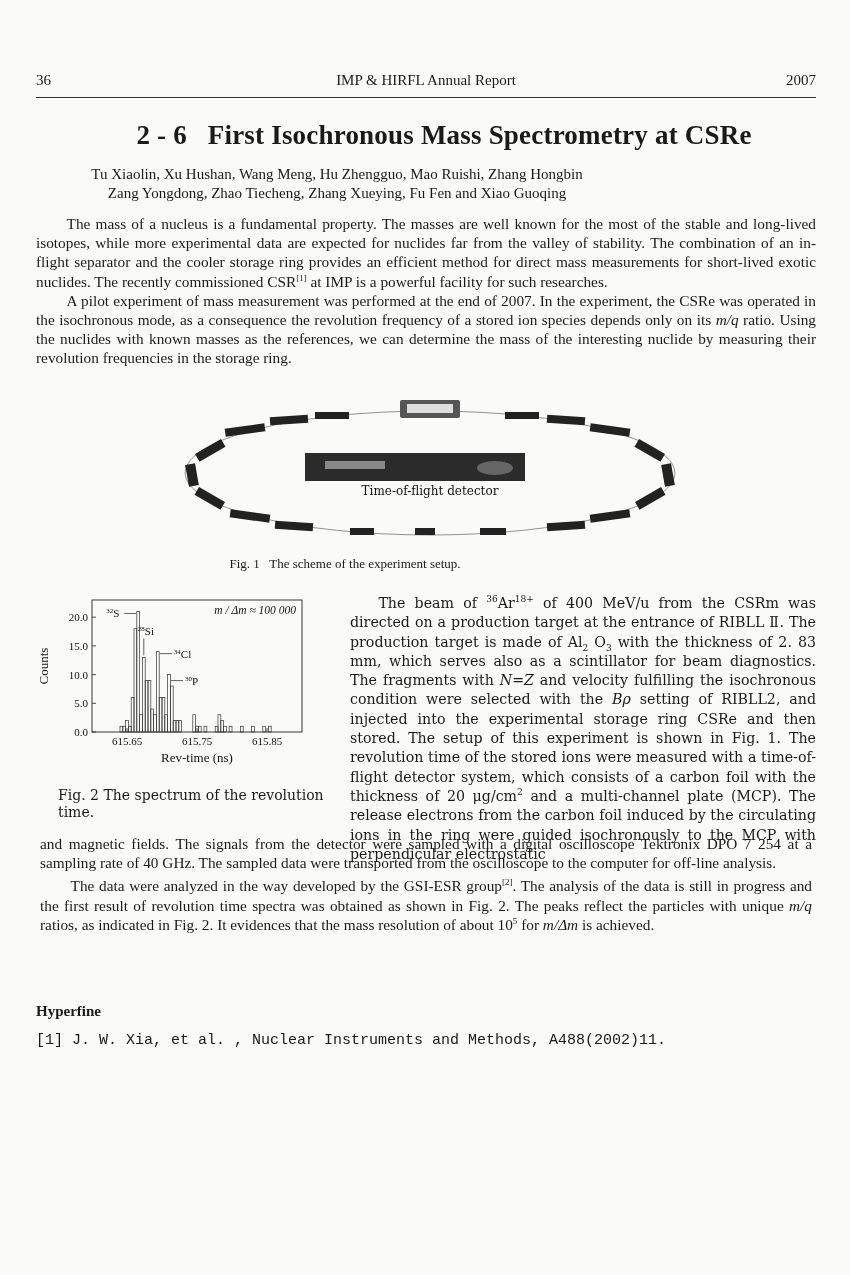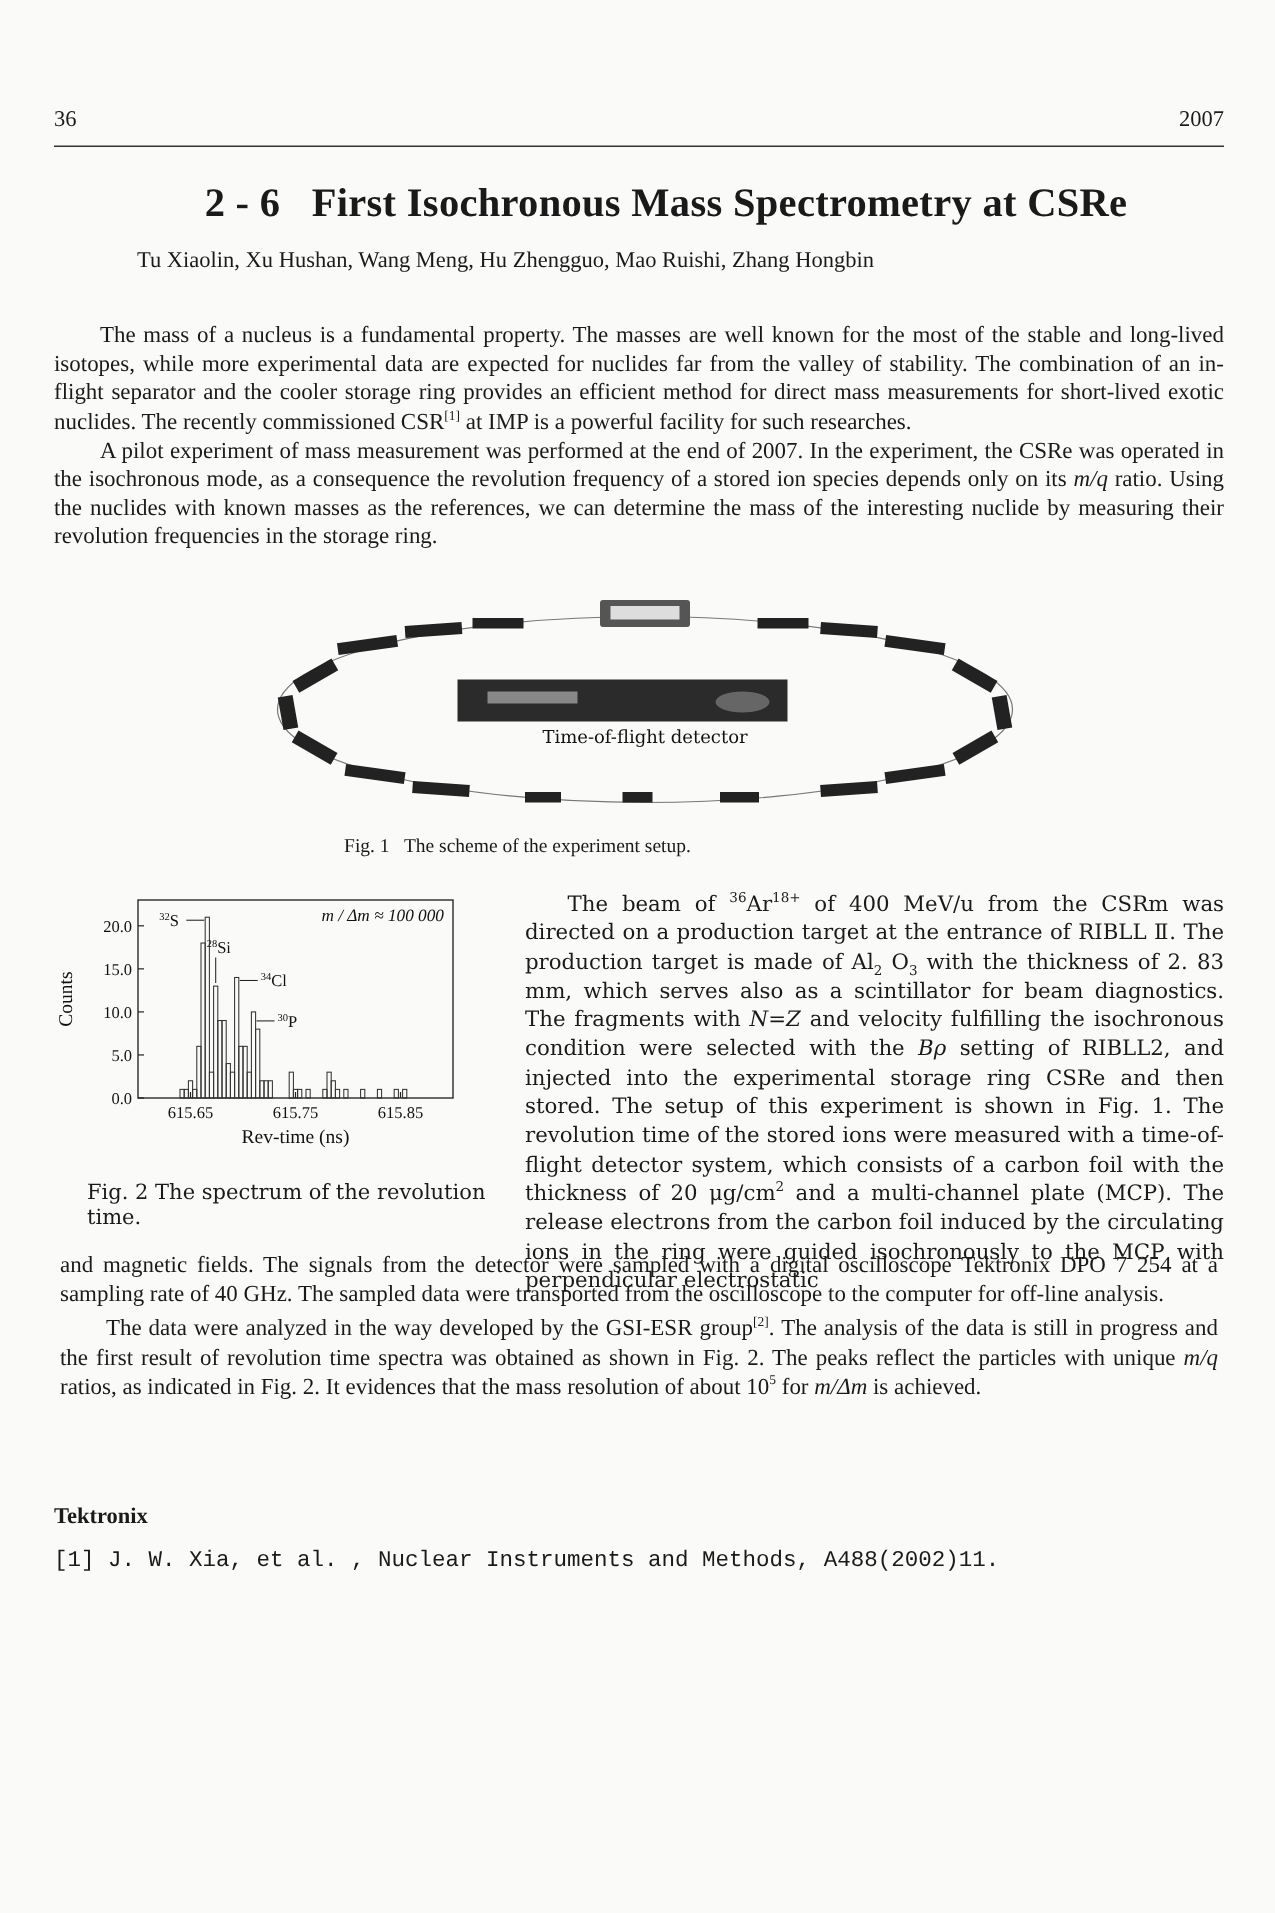--- a/index.html
+++ b/index.html
@@ -27,27 +27,29 @@
   .refs div { white-space:nowrap; }
   sup { font-size:9px; line-height:0; }
   sub { font-size:9px; line-height:0; }
   i { font-style:italic; }
 </style>
 </head>
 <body>
 
 <div class="abs header">
   <span class="pg">36</span>
+  <span class="jt">IMP &amp; HIRFL Annual Report</span>
   <span class="yr">2007</span>
 </div>
 <div class="abs rule"></div>
 
 <div class="abs title" style="white-space:pre;padding-left:19px;">2 - 6   First Isochronous Mass Spectrometry at CSRe</div>
 <div class="abs authors">
   <div>Tu Xiaolin, Xu Hushan, Wang Meng, Hu Zhengguo, Mao Ruishi, Zhang Hongbin</div>
+  <div>Zang Yongdong, Zhao Tiecheng, Zhang Xueying, Fu Fen and Xiao Guoqing</div>
 </div>
 
 <div class="abs para" style="top:214px;">
   <p><span>The mass of a nucleus is a fundamental property. The masses are well known for the most of the stable and long-lived isotopes, while more experimental data are expected for nuclides far from the valley of stability. The combination of an in-flight separator and the cooler storage ring provides an efficient method for direct mass measurements for short-lived exotic nuclides. The recently commissioned CSR</span><sup>[1]</sup><span> at IMP is a powerful facility for such researches.</span></p>
   <p><span>A pilot experiment of mass measurement was performed at the end of 2007. In the experiment, the CSRe was operated in the isochronous mode, as a consequence the revolution frequency of a stored ion species depends only on its </span><i>m/q</i><span> ratio. Using the nuclides with known masses as the references, we can determine the mass of the interesting nuclide by measuring their revolution frequencies in the storage ring.</span></p>
 </div>
 
 <div class="abs fig1">
   <svg width="510" height="150" viewBox="0 0 510 150">
     <ellipse cx="255" cy="75" rx="245" ry="62" fill="none" stroke="#777" stroke-width="0.8"></ellipse>
@@ -169,16 +171,16 @@
 
 <div class="abs right">
   <p><span>The beam of </span><sup>36</sup><span>Ar</span><sup>18+</sup><span> of 400 MeV/u from the CSRm was directed on a production target at the entrance of RIBLL Ⅱ. The production target is made of Al</span><sub>2</sub><span> O</span><sub>3</sub><span> with the thickness of 2. 83 mm, which serves also as a scintillator for beam diagnostics. The fragments with </span><i>N=Z</i><span> and velocity fulfilling the isochronous condition were selected with the </span><i>Bρ</i><span> setting of RIBLL2, and injected into the experimental storage ring CSRe and then stored. The setup of this experiment is shown in Fig. 1. The revolution time of the stored ions were measured with a time-of-flight detector system, which consists of a carbon foil with the thickness of 20 μg/cm</span><sup>2</sup><span> and a multi-channel plate (MCP). The release electrons from the carbon foil induced by the circulating ions in the ring were guided isochronously to the MCP with perpendicular electrostatic</span></p>
 </div>
 
 <div class="abs full2">
   <p>and magnetic fields. The signals from the detector were sampled with a digital oscilloscope Tektronix DPO 7 254 at a sampling rate of 40 GHz. The sampled data were transported from the oscilloscope to the computer for off-line analysis.</p>
   <p class="ind" style="text-indent:2em;"><span>The data were analyzed in the way developed by the GSI-ESR group</span><sup>[2]</sup><span>. The analysis of the data is still in progress and the first result of revolution time spectra was obtained as shown in Fig. 2. The peaks reflect the particles with unique </span><i>m/q</i><span> ratios, as indicated in Fig. 2. It evidences that the mass resolution of about 10</span><sup>5</sup><span> for </span><i>m/Δm</i><span> is achieved.</span></p>
 </div>
 
-<div class="abs refh">Tektronix</div>
+<div class="abs refh">Hyperfine</div>
 <div class="abs refs">
   <div>[1] J. W. Xia, et al. , Nuclear Instruments and Methods, A488(2002)11.</div>
 </div>
 
 </body></html>

